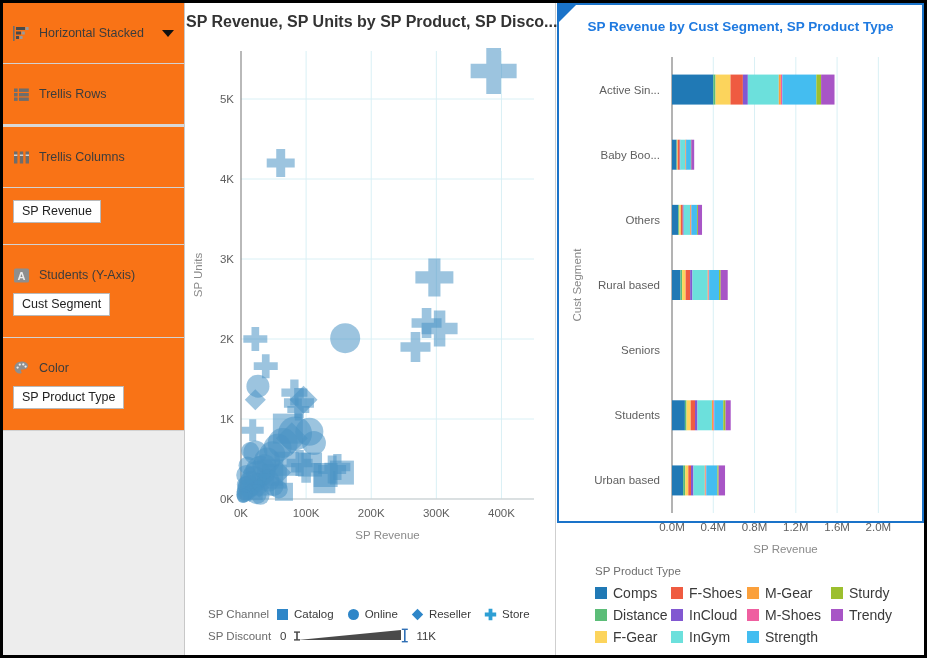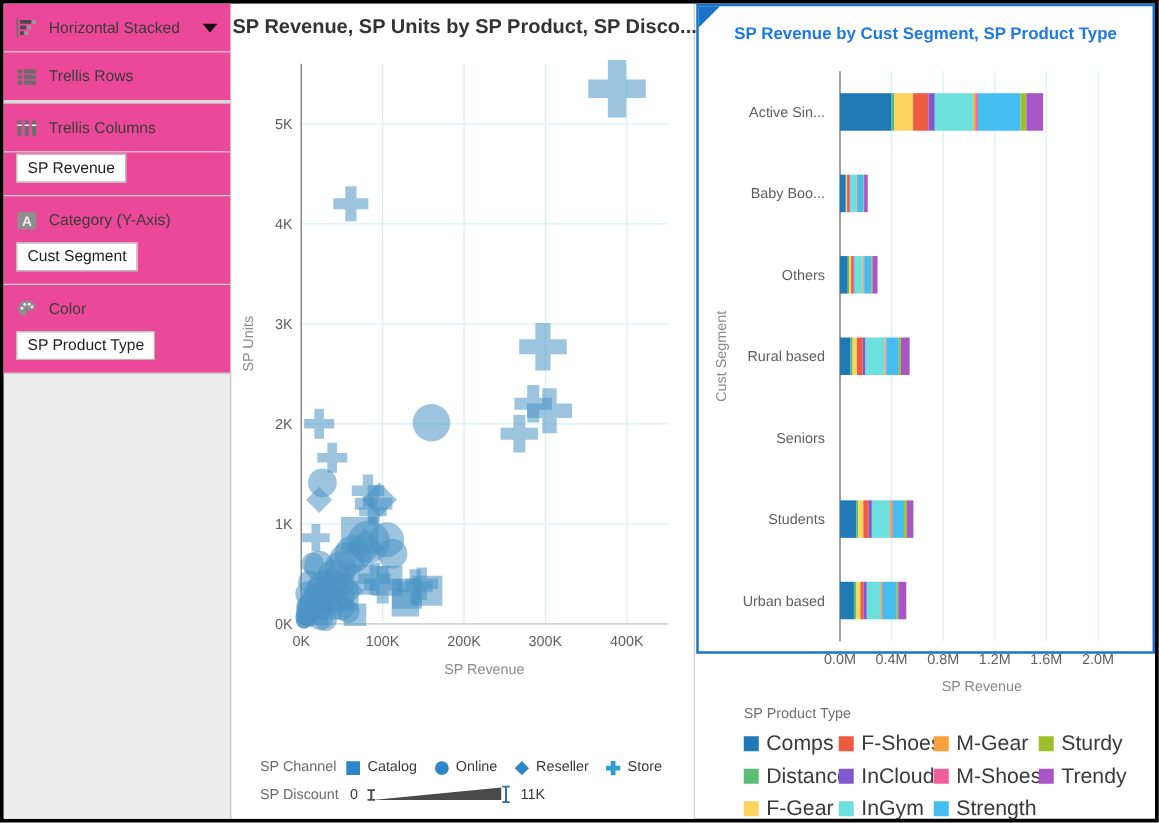--- a/index.html
+++ b/index.html
@@ -20,22 +20,22 @@
   
   .sidebar{
     position:absolute;left:0;top:0;width:182px;height:652px;
     background:#ededed;
     border-right:1px solid #c8c8c8;
     box-sizing:border-box;
   }
   .shelf{
     border-bottom:1px solid #d2d2d2;
     box-sizing:border-box;
-    padding:1px 10px;
-    background:#ec4899;
+    padding:12px 10px;
+    background:#f97316;
   }
   .shelf.sep{border-bottom:3px solid #d8d8d8;}
   .shelf-head{
     display:flex;align-items:center;
     height:36px;
   }
   .shelf-icon{
     width:17px;height:17px;margin-right:9px;
     flex:0 0 auto;display:block;
   }
@@ -115,21 +115,21 @@
     position:absolute;left:36px;top:560px;width:330px;
   }
   .bl-title{font-size:11.5px;color:#6f6f6f;margin-bottom:8px;}
   .bl-grid{
     display:grid;
     grid-template-columns:76px 76px 84px 76px;
     row-gap:6px;
   }
   .bl-item{display:flex;align-items:center;gap:6px;}
   .bl-sw{width:12px;height:12px;flex:0 0 auto;}
-  .bl-tx{font-size:17px;color:#3a3a3a;white-space:nowrap;}
+  .bl-tx{font-size:14px;color:#3a3a3a;white-space:nowrap;}
 
   .ax-text{font-size:11.5px;fill:#5f5f5f;font-family:"Liberation Sans",sans-serif;}
   .ax-title{font-size:11.5px;fill:#8a8a8a;font-family:"Liberation Sans",sans-serif;}
 </style>
 </head>
 <body>
 
 <div class="app">
 
   <div class="sidebar">
@@ -181,21 +181,21 @@
     <div class="shelf">
       <span class="pill">SP Revenue</span>
     </div>
 
     <div class="shelf">
       <div class="shelf-head">
         <svg class="shelf-icon" viewBox="0 0 17 17">
           <rect x="1" y="1.5" width="15" height="14" rx="1.5" fill="#8e8e8e"></rect>
           <text x="8.5" y="12.6" font-size="11" font-weight="bold" fill="#ededed" text-anchor="middle" font-family="Liberation Sans, sans-serif">A</text>
         </svg>
-        <span class="shelf-label">Category (Y-Axis)</span>
+        <span class="shelf-label">Students (Y-Axis)</span>
       </div>
       <span class="pill">Cust Segment</span>
     </div>
 
     <div class="shelf">
       <div class="shelf-head">
         <svg class="shelf-icon" viewBox="0 0 17 17">
           <path d="M8.5 1.6c-4 0-7 2.8-7 6.3 0 3.4 2.6 5.7 5.6 5.7 1 0 1.5-.5 1.5-1.2 0-.8-.8-1-.8-1.8 0-.7.6-1.2 1.5-1.2h1.4c2.3 0 4.3-1.4 4.3-3.6 0-2.6-2.7-4.2-6.5-4.2z" fill="#8e8e8e"></path>
           <circle cx="4.6" cy="7.6" r="1.15" fill="#ededed"></circle>
           <circle cx="6.8" cy="4.6" r="1.15" fill="#ededed"></circle>

